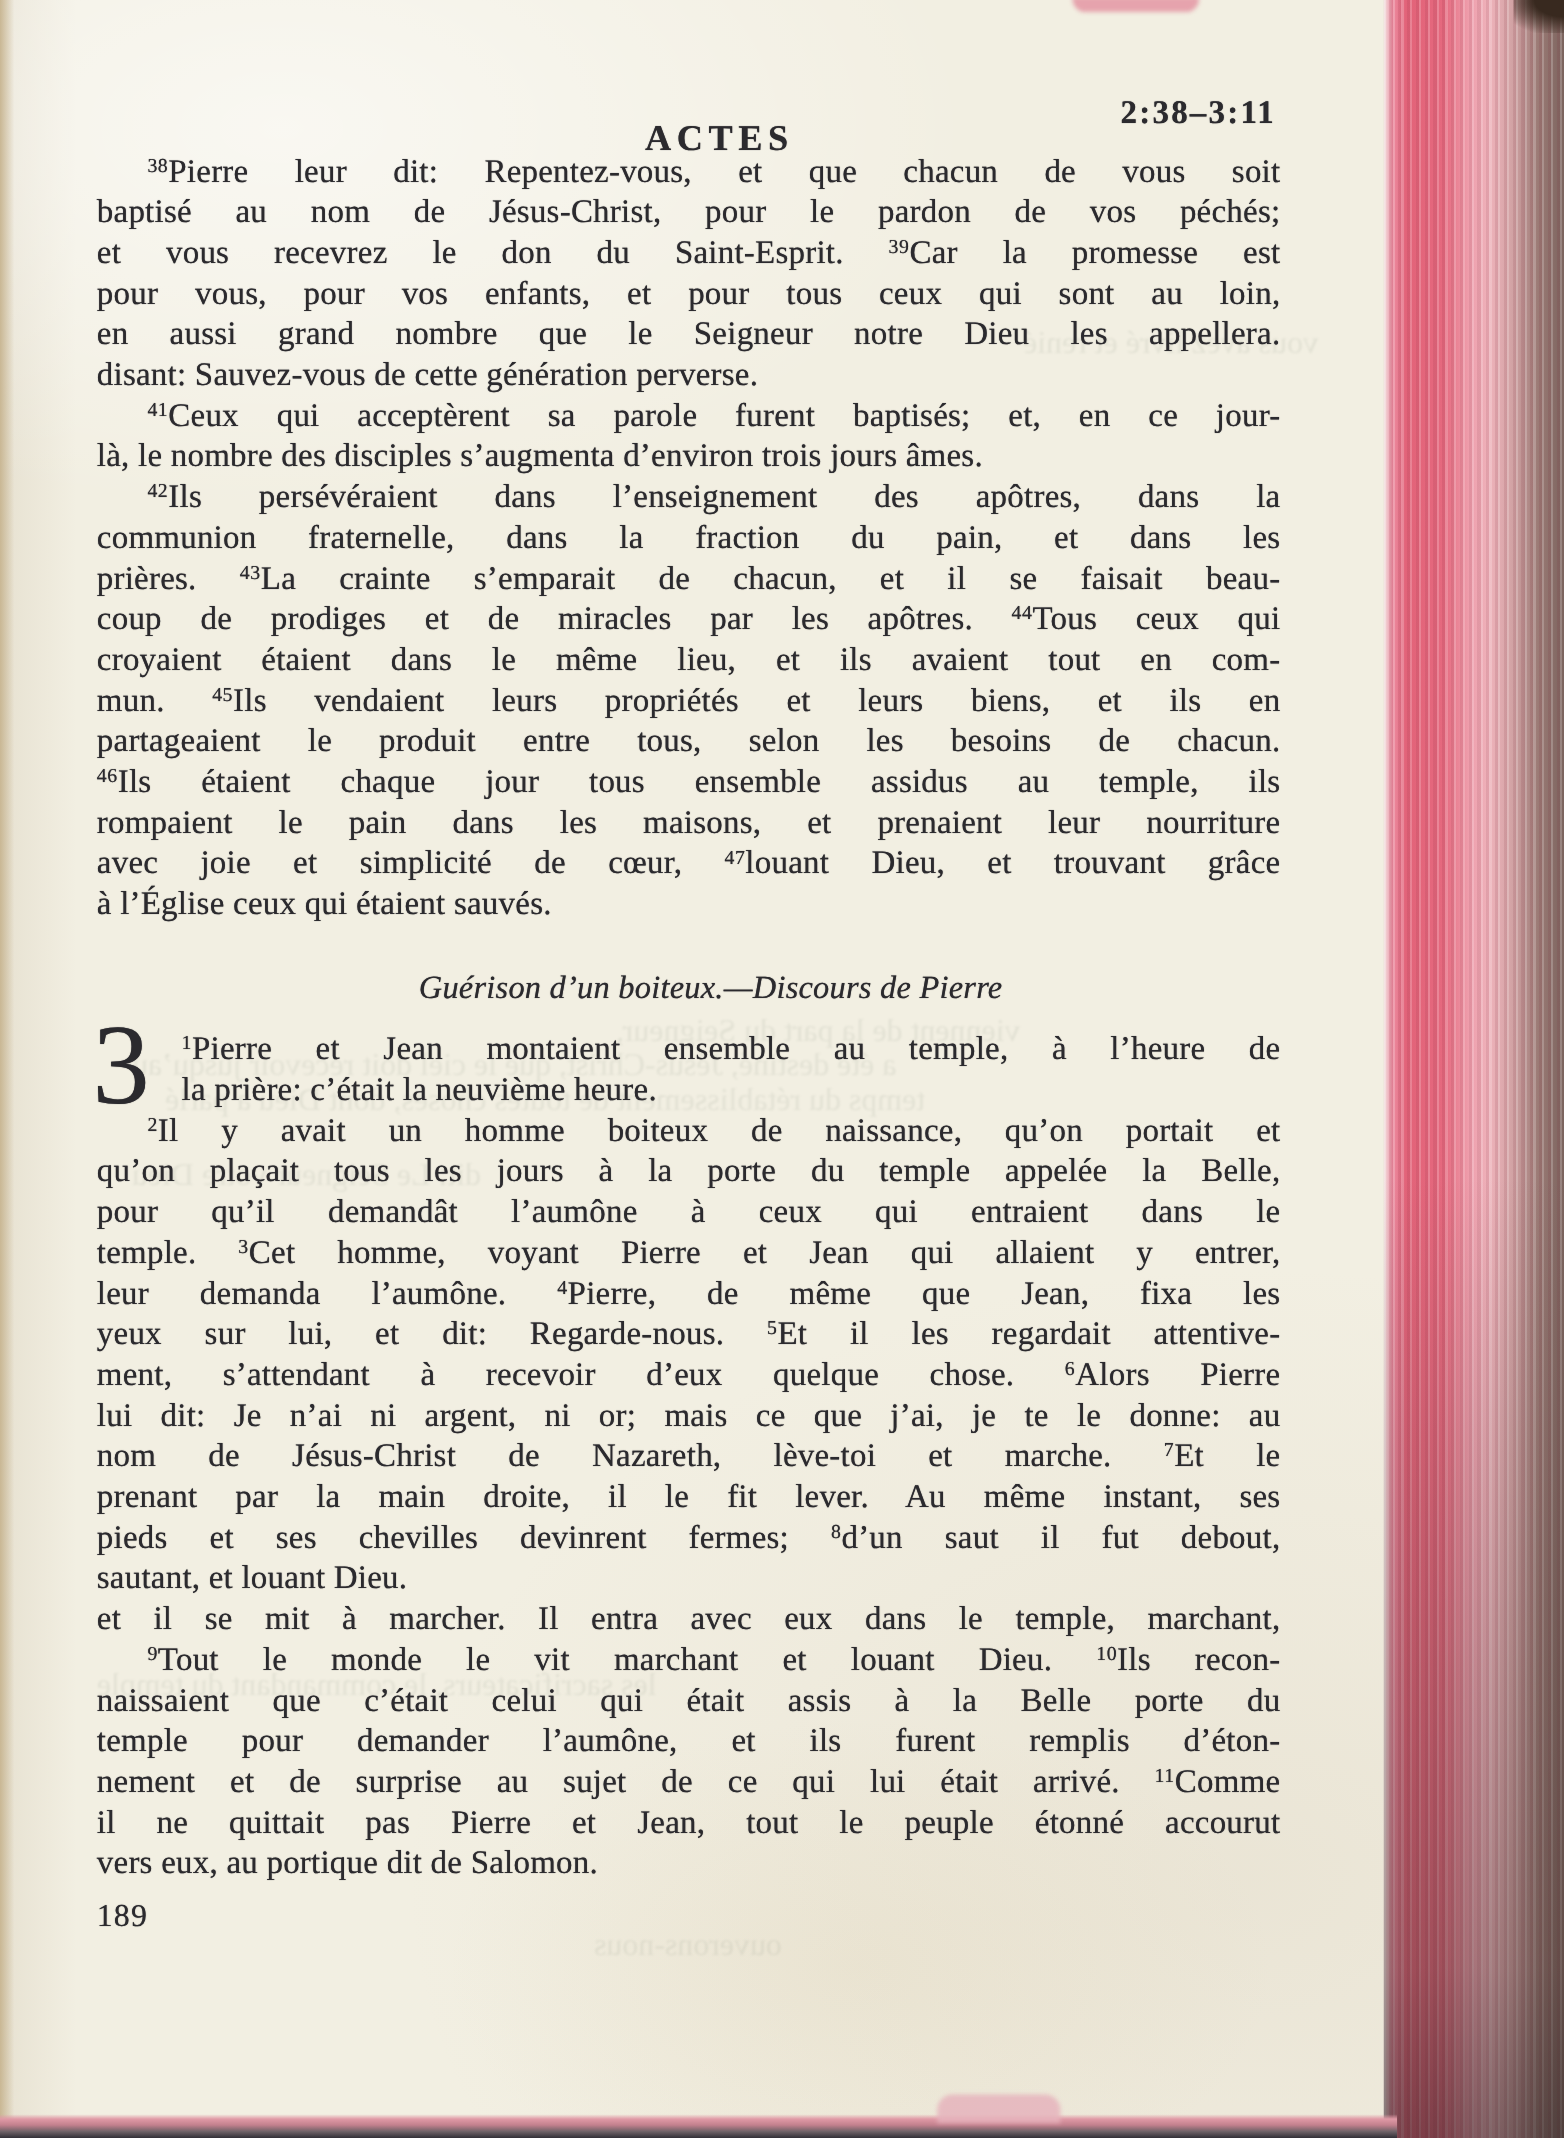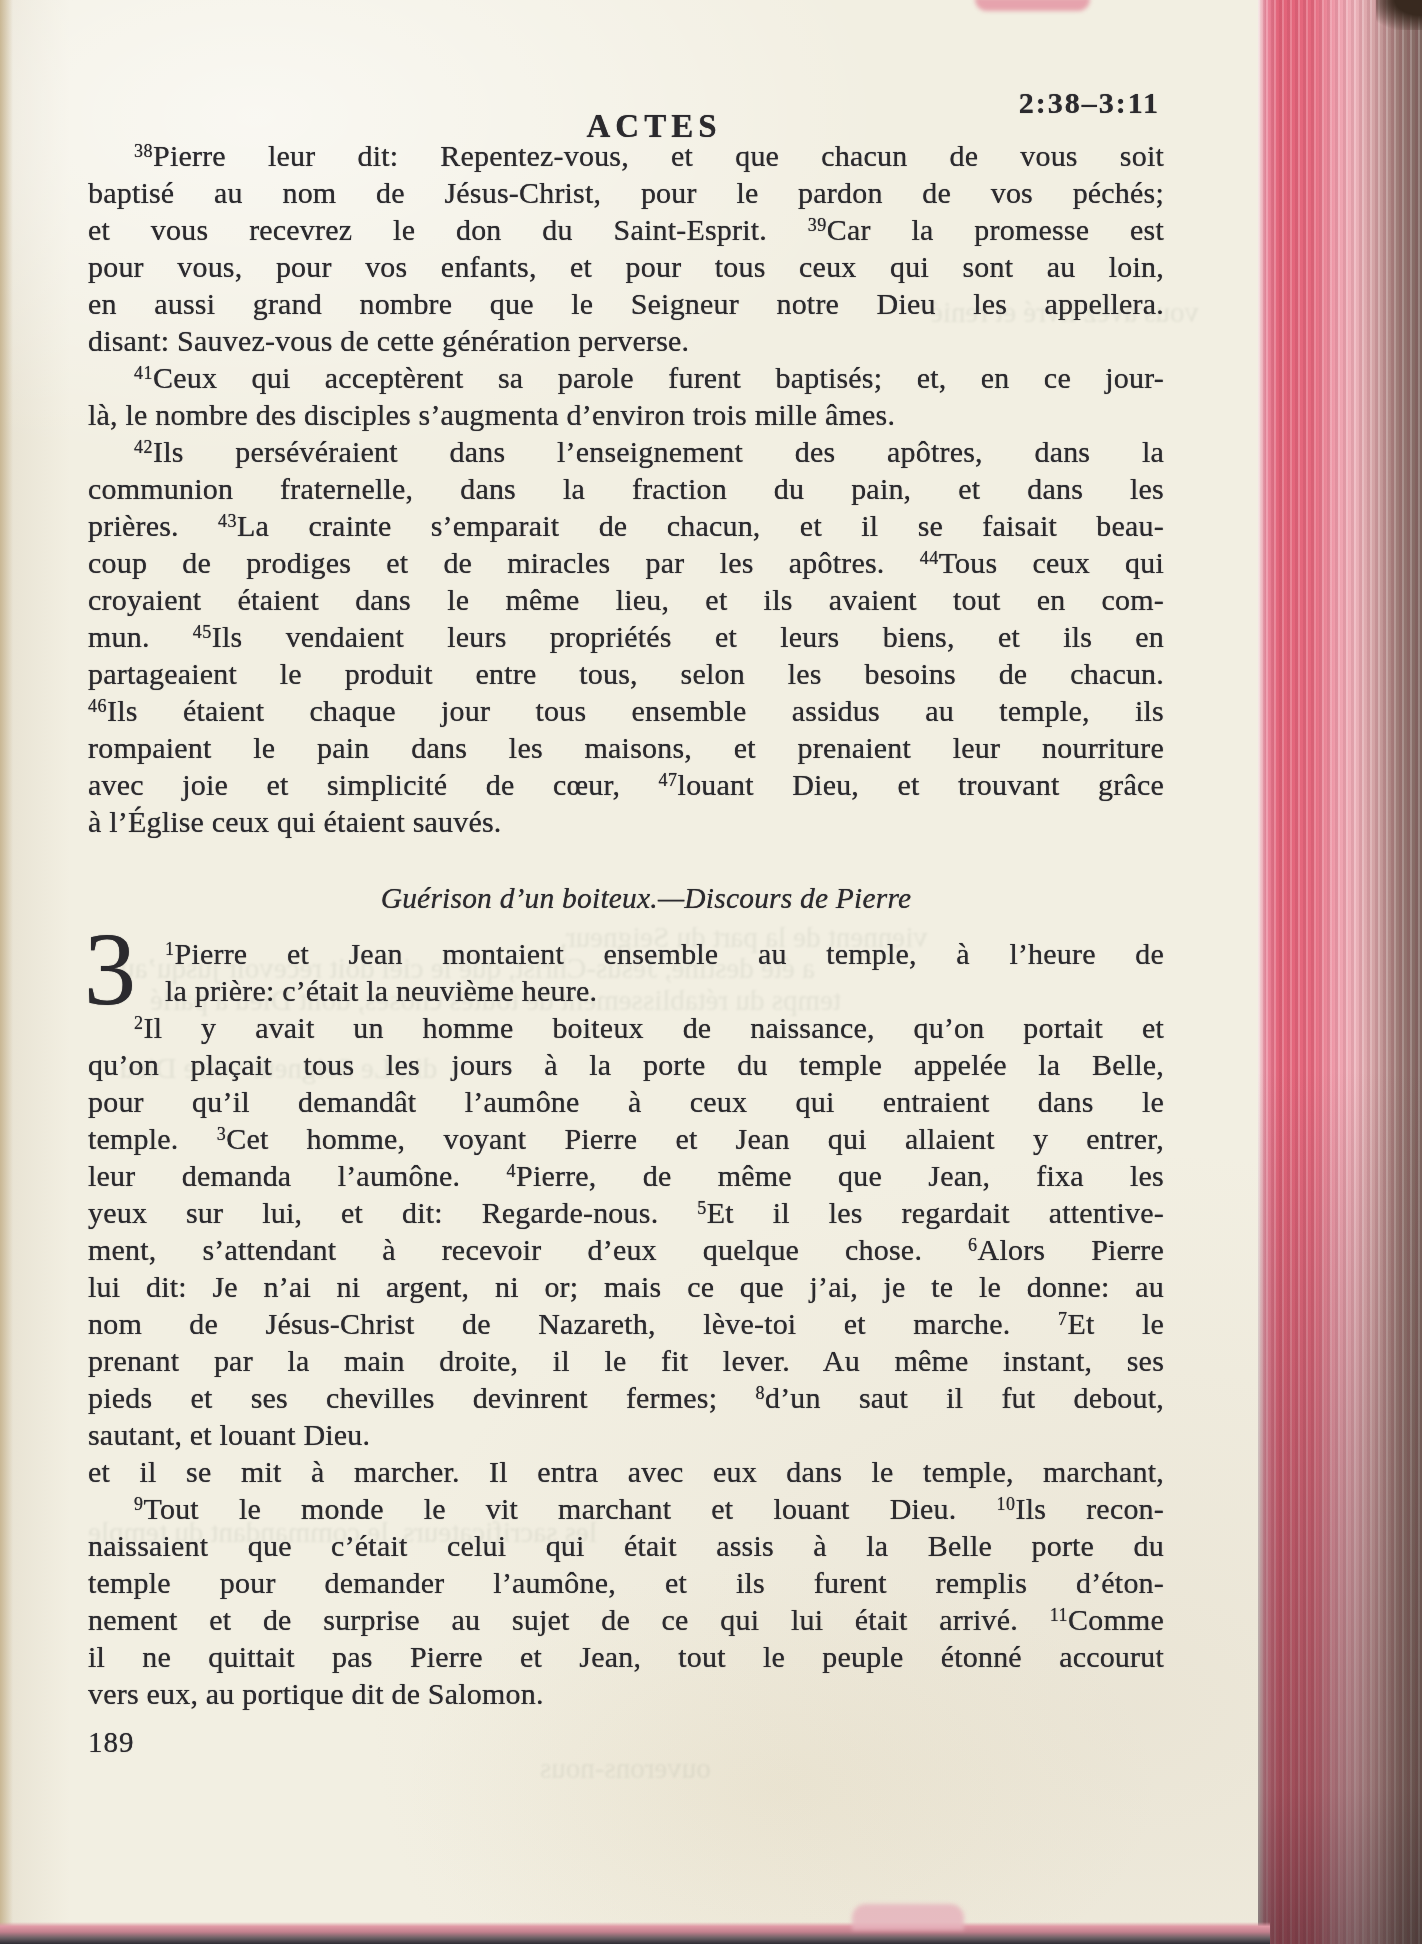--- a/index.html
+++ b/index.html
@@ -99,21 +99,21 @@
         <div class="paragraph">
           <div class="bline first"><sup class="vn">38</sup>Pierre leur dit: Repentez-vous, et que chacun de vous soit</div>
           <div class="bline">baptisé au nom de Jésus-Christ, pour le pardon de vos péchés;</div>
           <div class="bline">et vous recevrez le don du Saint-Esprit. <sup class="vn">39</sup>Car la promesse est</div>
           <div class="bline">pour vous, pour vos enfants, et pour tous ceux qui sont au loin,</div>
           <div class="bline">en aussi grand nombre que le Seigneur notre Dieu les appellera.</div>
           <div class="bline last">disant: Sauvez-vous de cette génération perverse.</div>
         </div>
         <div class="paragraph">
           <div class="bline first"><sup class="vn">41</sup>Ceux qui acceptèrent sa parole furent baptisés; et, en ce jour-</div>
-          <div class="bline last">là, le nombre des disciples s’augmenta d’environ trois mille âmes.</div>
+          <div class="bline last">là, le nombre des disciples s’augmenta d’environ trois jours âmes.</div>
         </div>
         <div class="paragraph">
           <div class="bline first"><sup class="vn">42</sup>Ils persévéraient dans l’enseignement des apôtres, dans la</div>
           <div class="bline">communion fraternelle, dans la fraction du pain, et dans les</div>
           <div class="bline">prières. <sup class="vn">43</sup>La crainte s’emparait de chacun, et il se faisait beau-</div>
           <div class="bline">coup de prodiges et de miracles par les apôtres. <sup class="vn">44</sup>Tous ceux qui</div>
           <div class="bline">croyaient étaient dans le même lieu, et ils avaient tout en com-</div>
           <div class="bline">mun. <sup class="vn">45</sup>Ils vendaient leurs propriétés et leurs biens, et ils en</div>
           <div class="bline">partageaient le produit entre tous, selon les besoins de chacun.</div>
           <div class="bline"><sup class="vn">46</sup>Ils étaient chaque jour tous ensemble assidus au temple, ils</div>

